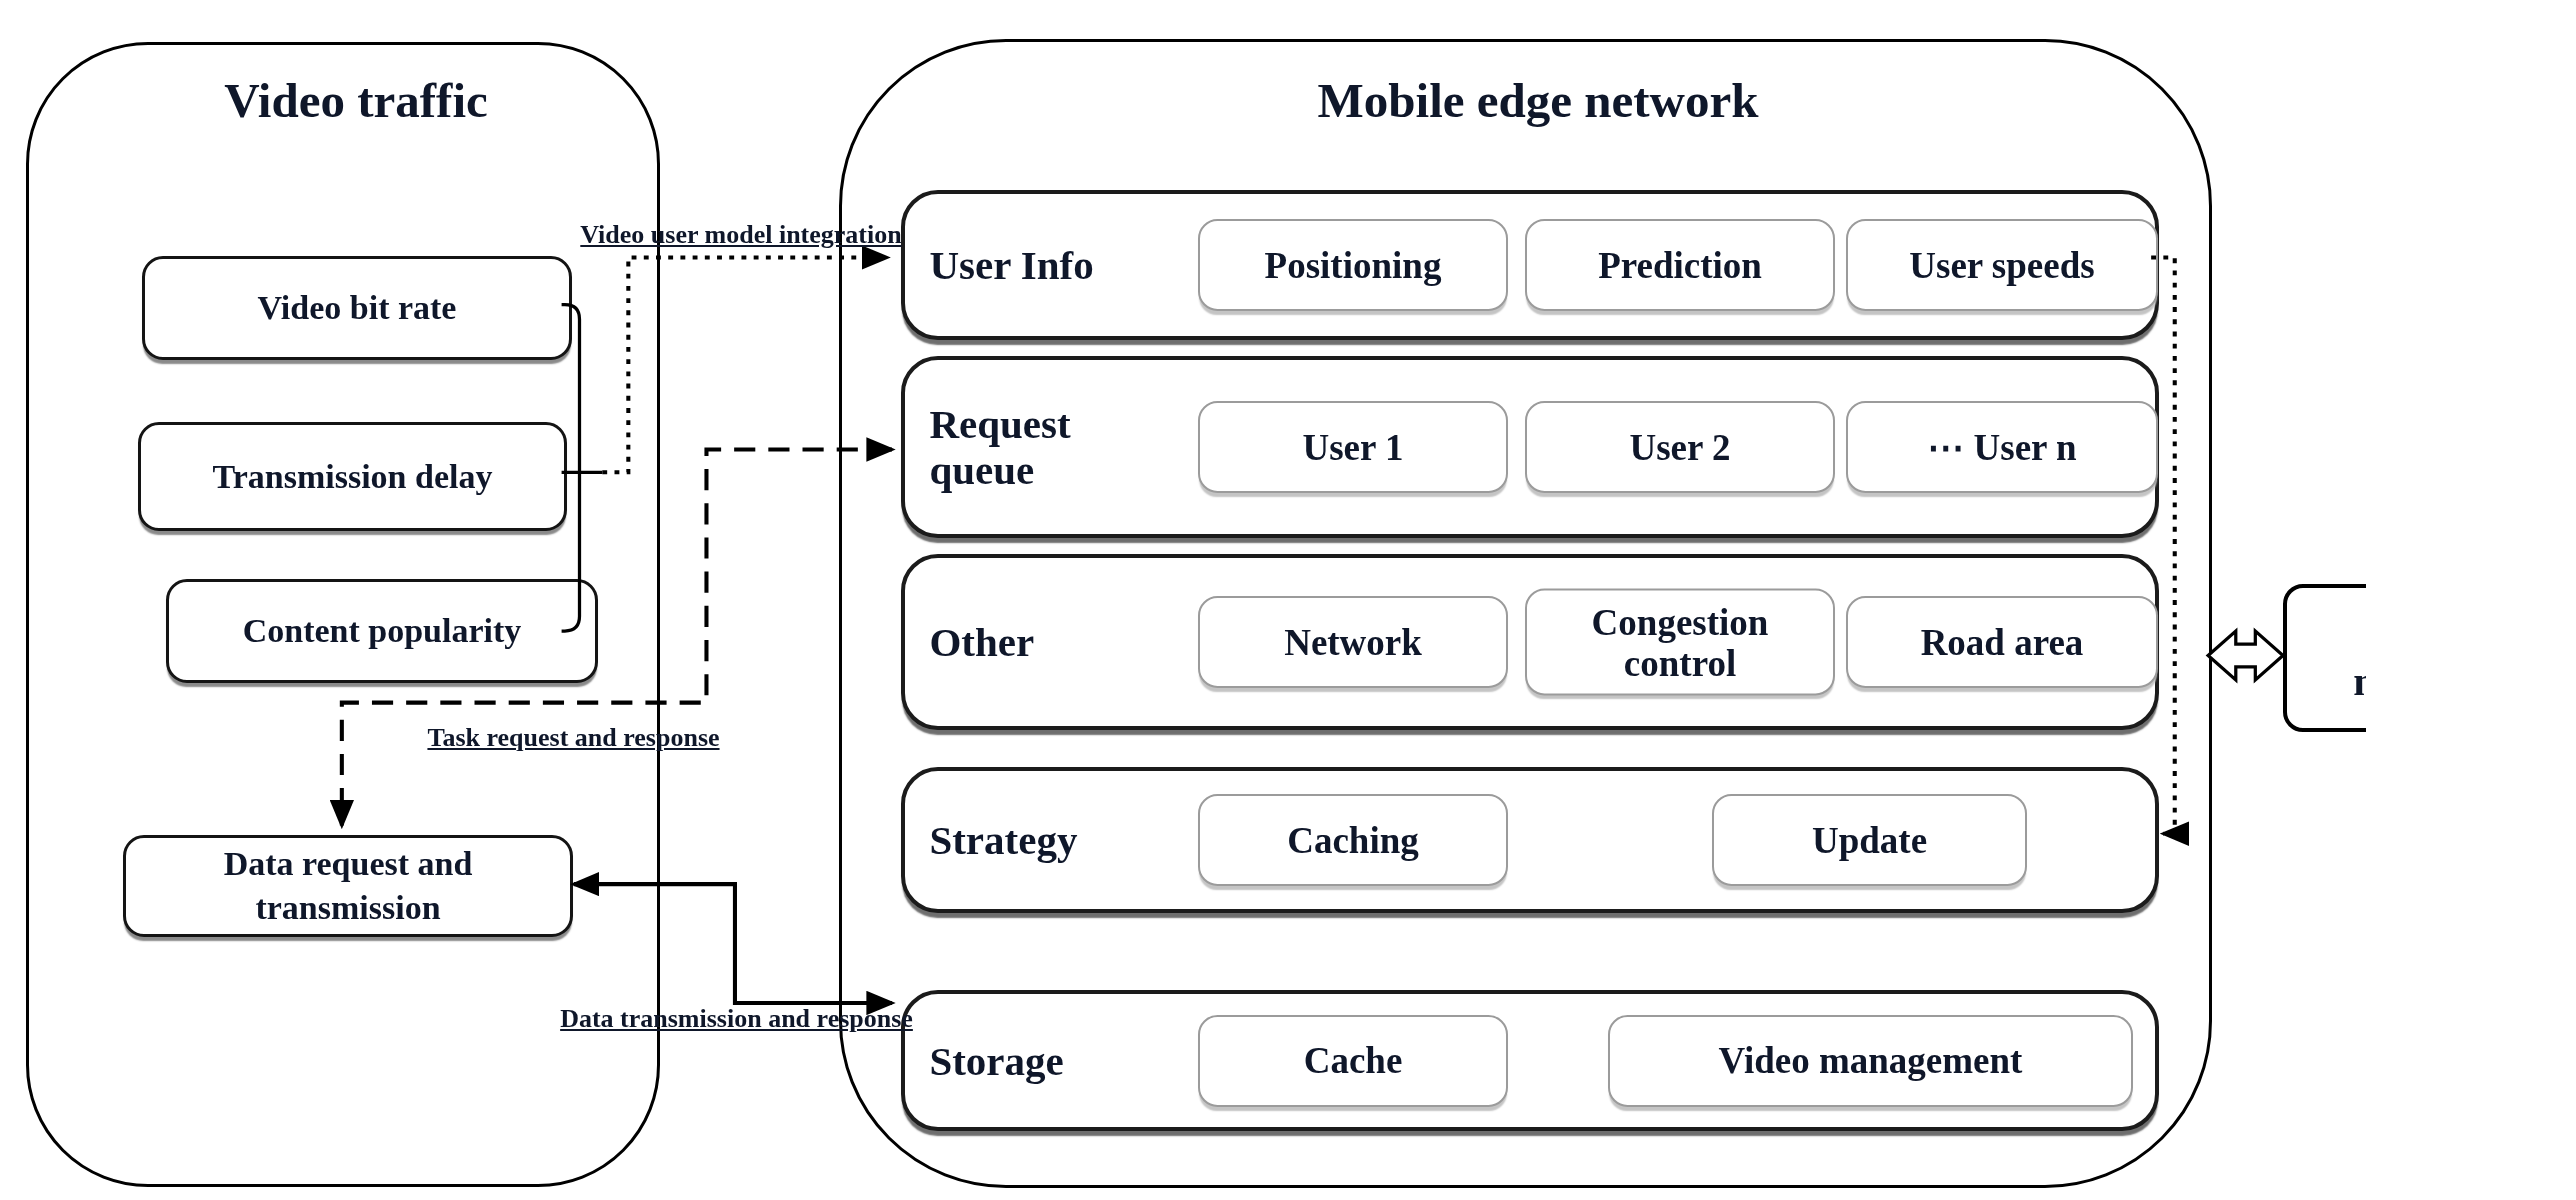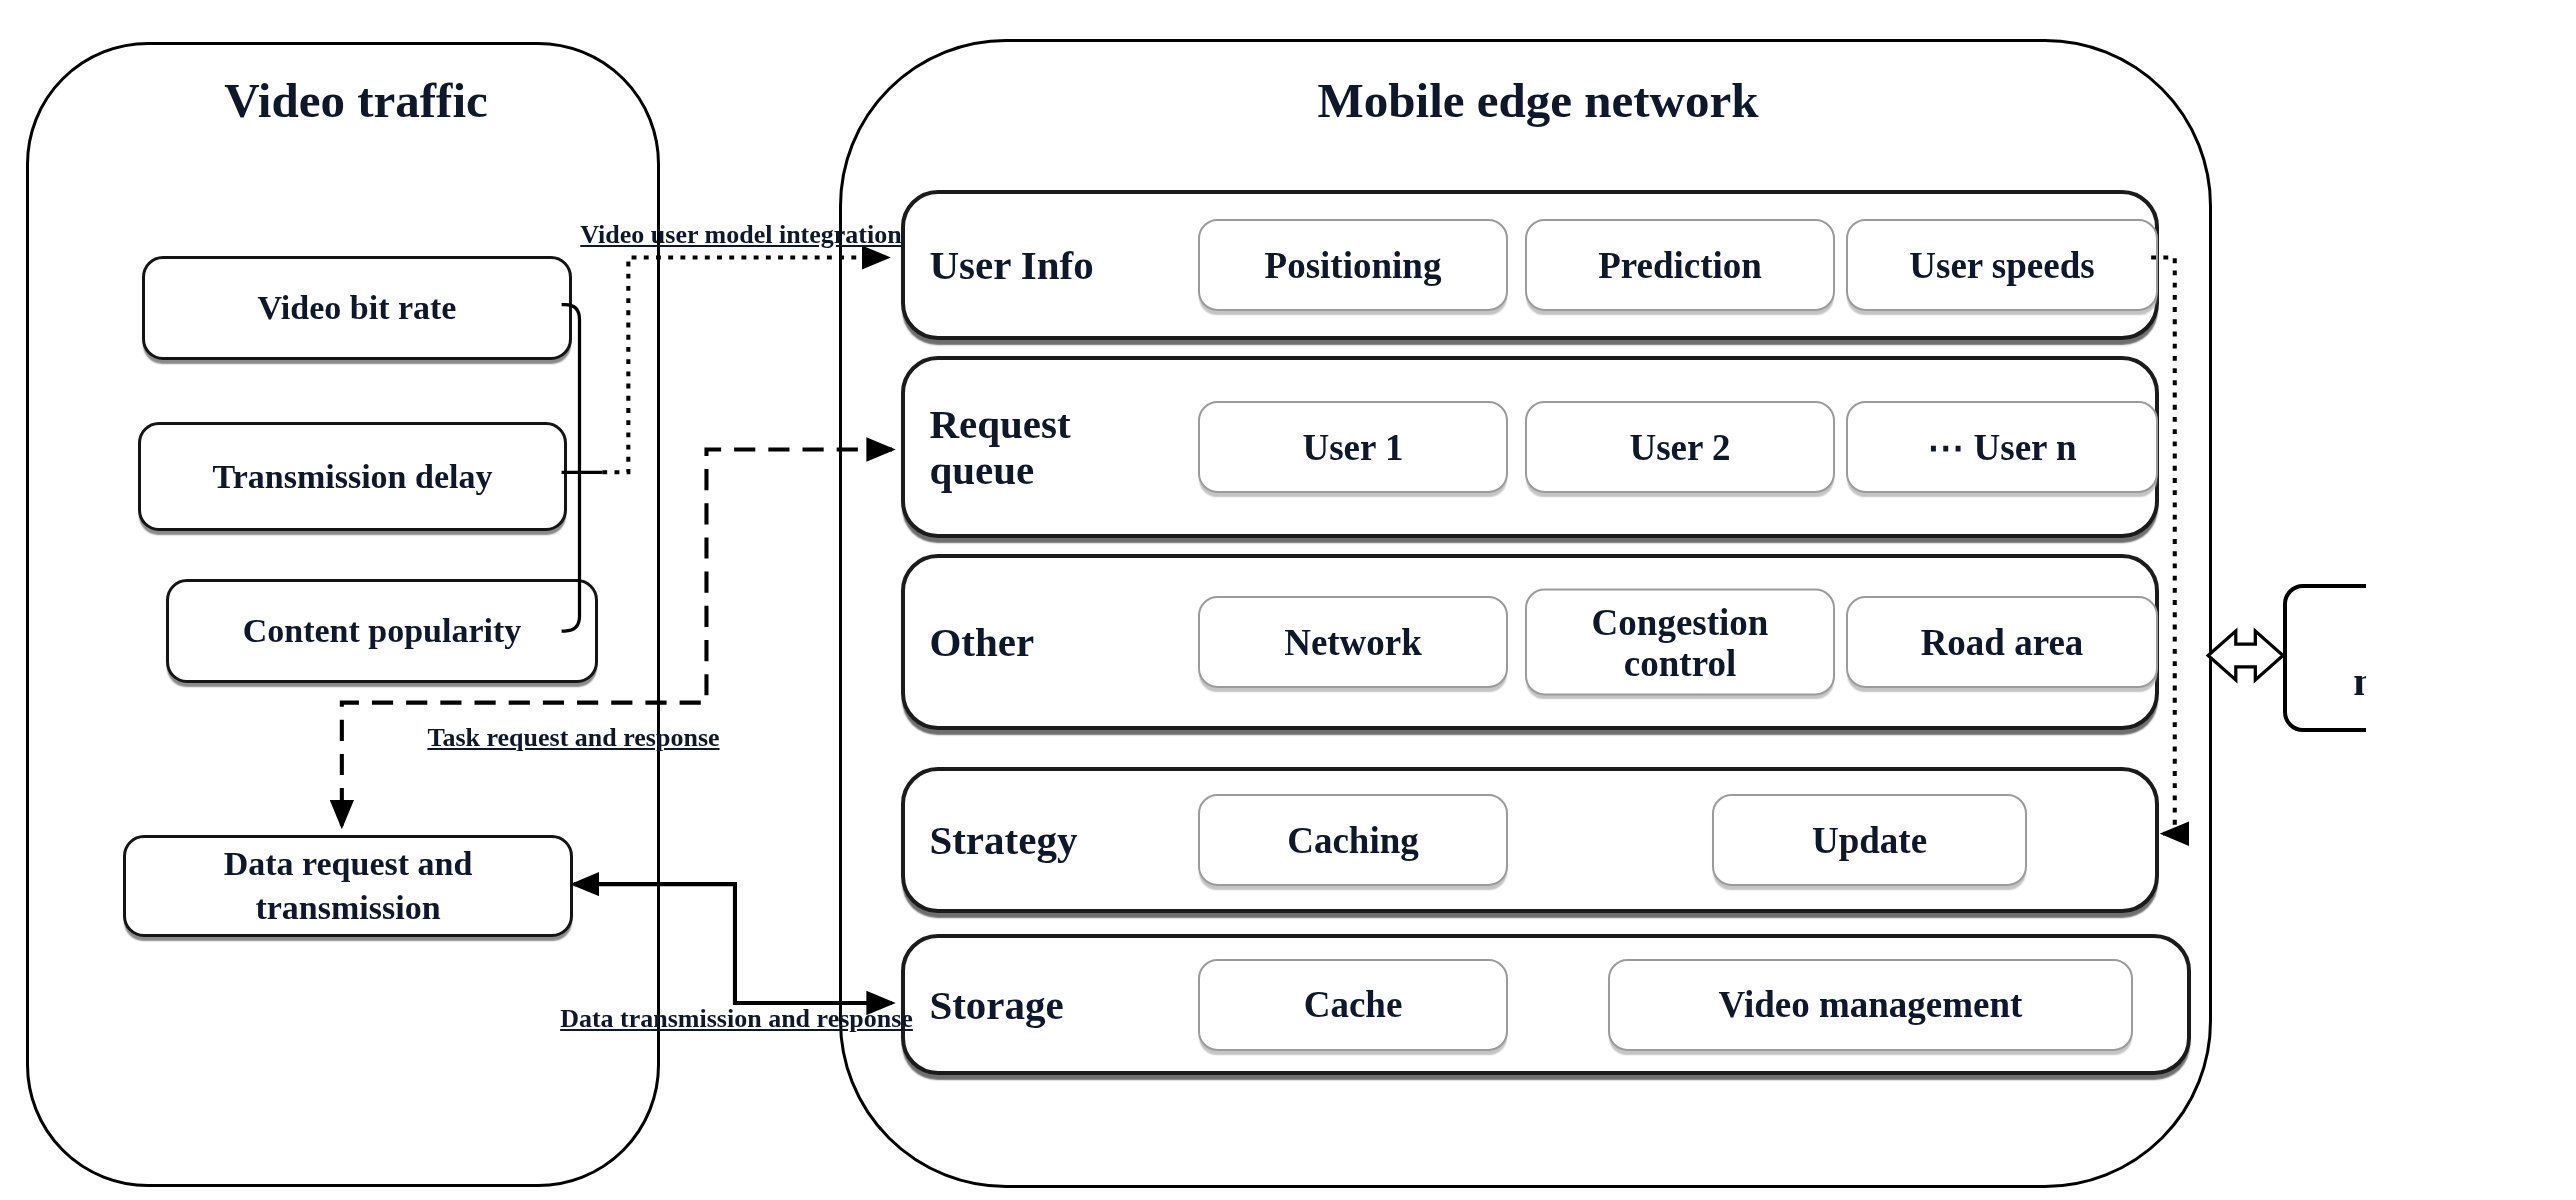--- a/index.html
+++ b/index.html
@@ -49,21 +49,21 @@
   
   .row{
     position:absolute;left:901px;width:1250px;
     background:#ffffff;border:4.9px solid #1b1b1b;border-radius:37px;
     box-shadow:0 5.7px 1.6px -1.6px #6e6e6e;
   }
   #row1{top:190px;height:142px;}
   #row2{top:356px;height:174px;}
   #row3{top:554px;height:168px;}
   #row4{top:767px;height:138px;}
-  #row5{top:934px;height:133px;padding-left:32px;}
+  #row5{top:990px;height:133px;}
   .row-label{
     position:absolute;left:24.4px;top:50%;transform:translateY(-50%);
     width:252px;font-size:41px;line-height:46px;text-align:left;
   }
   .item{
     position:absolute;top:50%;transform:translateY(-50%);
     height:88px;background:#ffffff;
     border:2.4px solid #9b9b9b;border-radius:19.5px;
     box-shadow:0 4.9px 1.6px -1.6px #c4c4c4;
     display:flex;align-items:center;justify-content:center;

